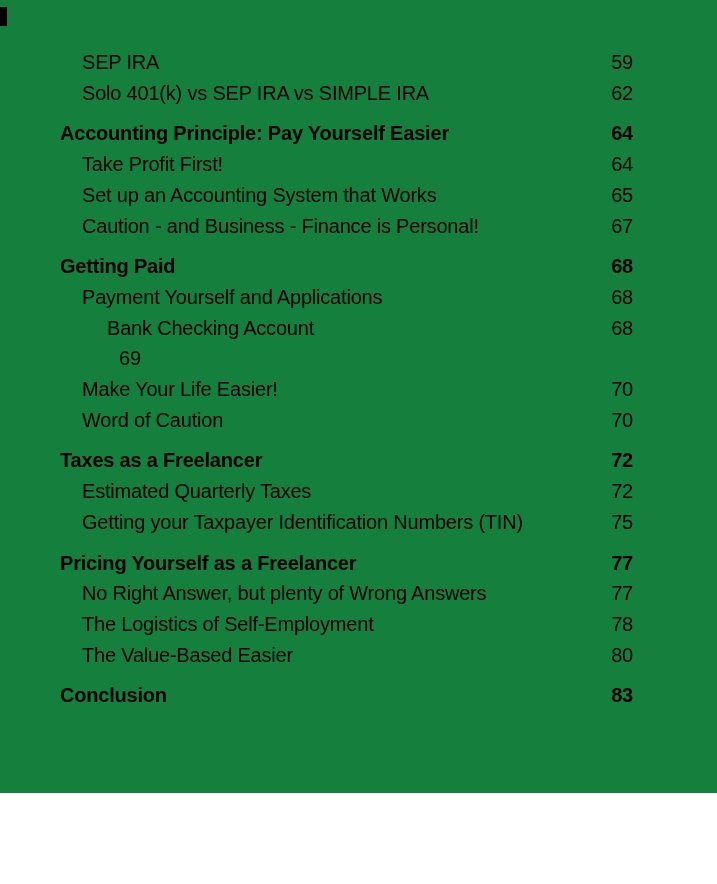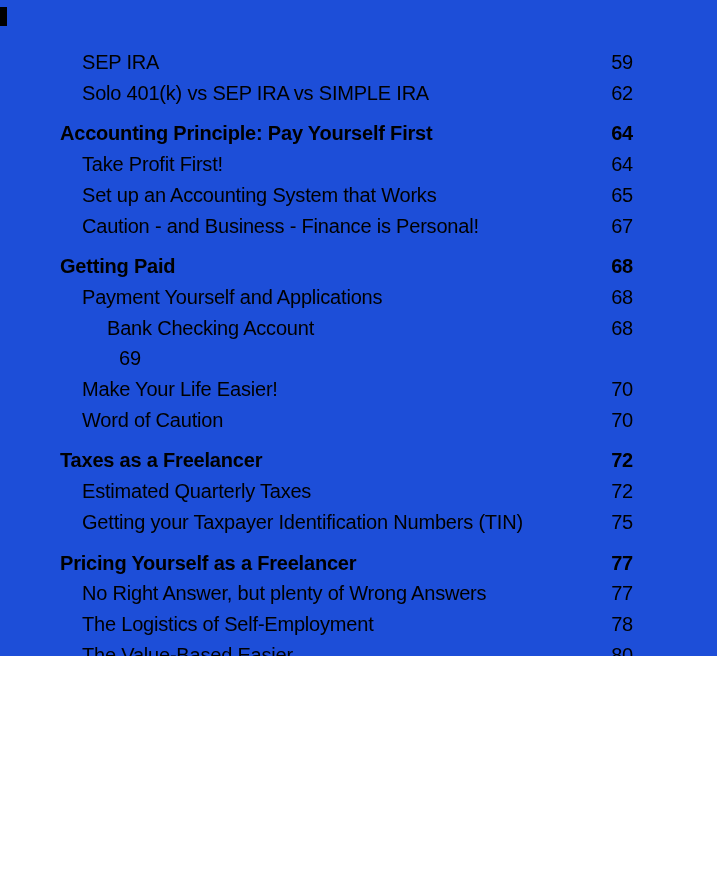--- a/index.html
+++ b/index.html
@@ -3,22 +3,22 @@
 <meta charset="utf-8">
 <style>
   html, body {
     margin: 0;
     padding: 0;
     background: #ffffff;
   }
   .page {
     position: relative;
     width: 717px;
-    height: 656px;
-    background: #1d4ed8;
+    height: 793px;
+    background: #15803d;
     font-family: "Liberation Sans", sans-serif;
     color: #000000;
     overflow: hidden;
   }
   .edge-mark {
     position: absolute;
     left: 0;
     width: 7px;
     background: #000000;
   }
@@ -56,21 +56,21 @@
   <div class="toc">
       <div class="toc-row level-1">
     <span class="toc-label">SEP IRA</span>
     <span class="toc-page">59</span>
   </div>
       <div class="toc-row level-1">
     <span class="toc-label">Solo 401(k) vs SEP IRA vs SIMPLE IRA</span>
     <span class="toc-page">62</span>
   </div>
       <div class="toc-row level-0">
-    <span class="toc-label">Accounting Principle: Pay Yourself First</span>
+    <span class="toc-label">Accounting Principle: Pay Yourself Easier</span>
     <span class="toc-page">64</span>
   </div>
       <div class="toc-row level-1">
     <span class="toc-label">Take Profit First!</span>
     <span class="toc-page">64</span>
   </div>
       <div class="toc-row level-1">
     <span class="toc-label">Set up an Accounting System that Works</span>
     <span class="toc-page">65</span>
   </div>

